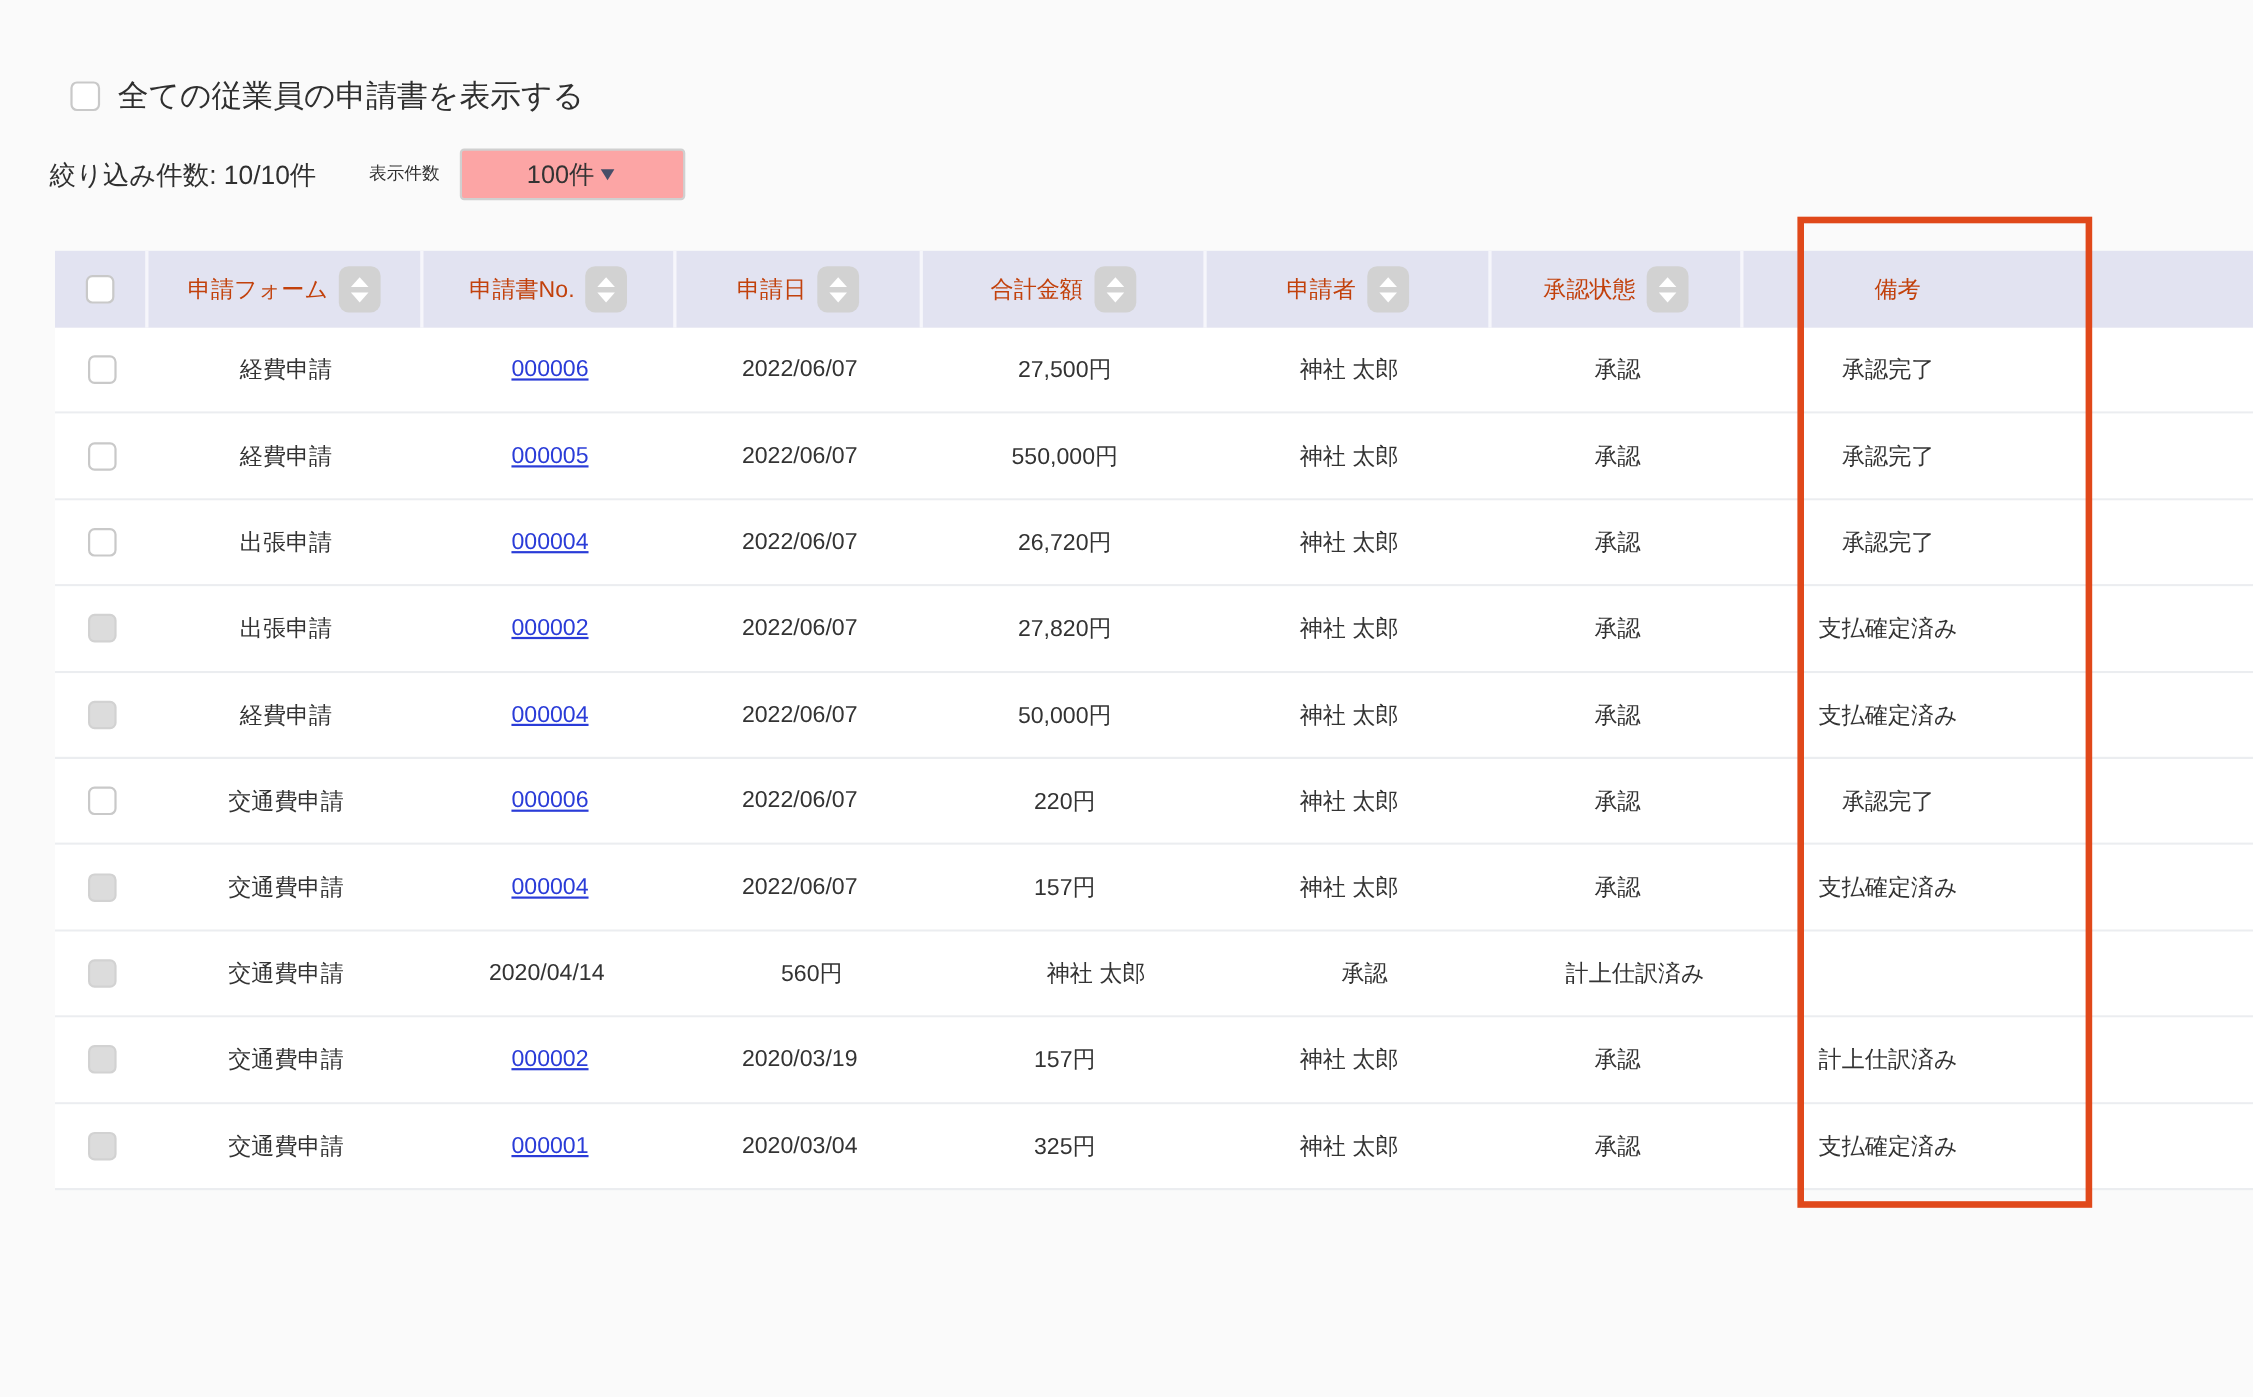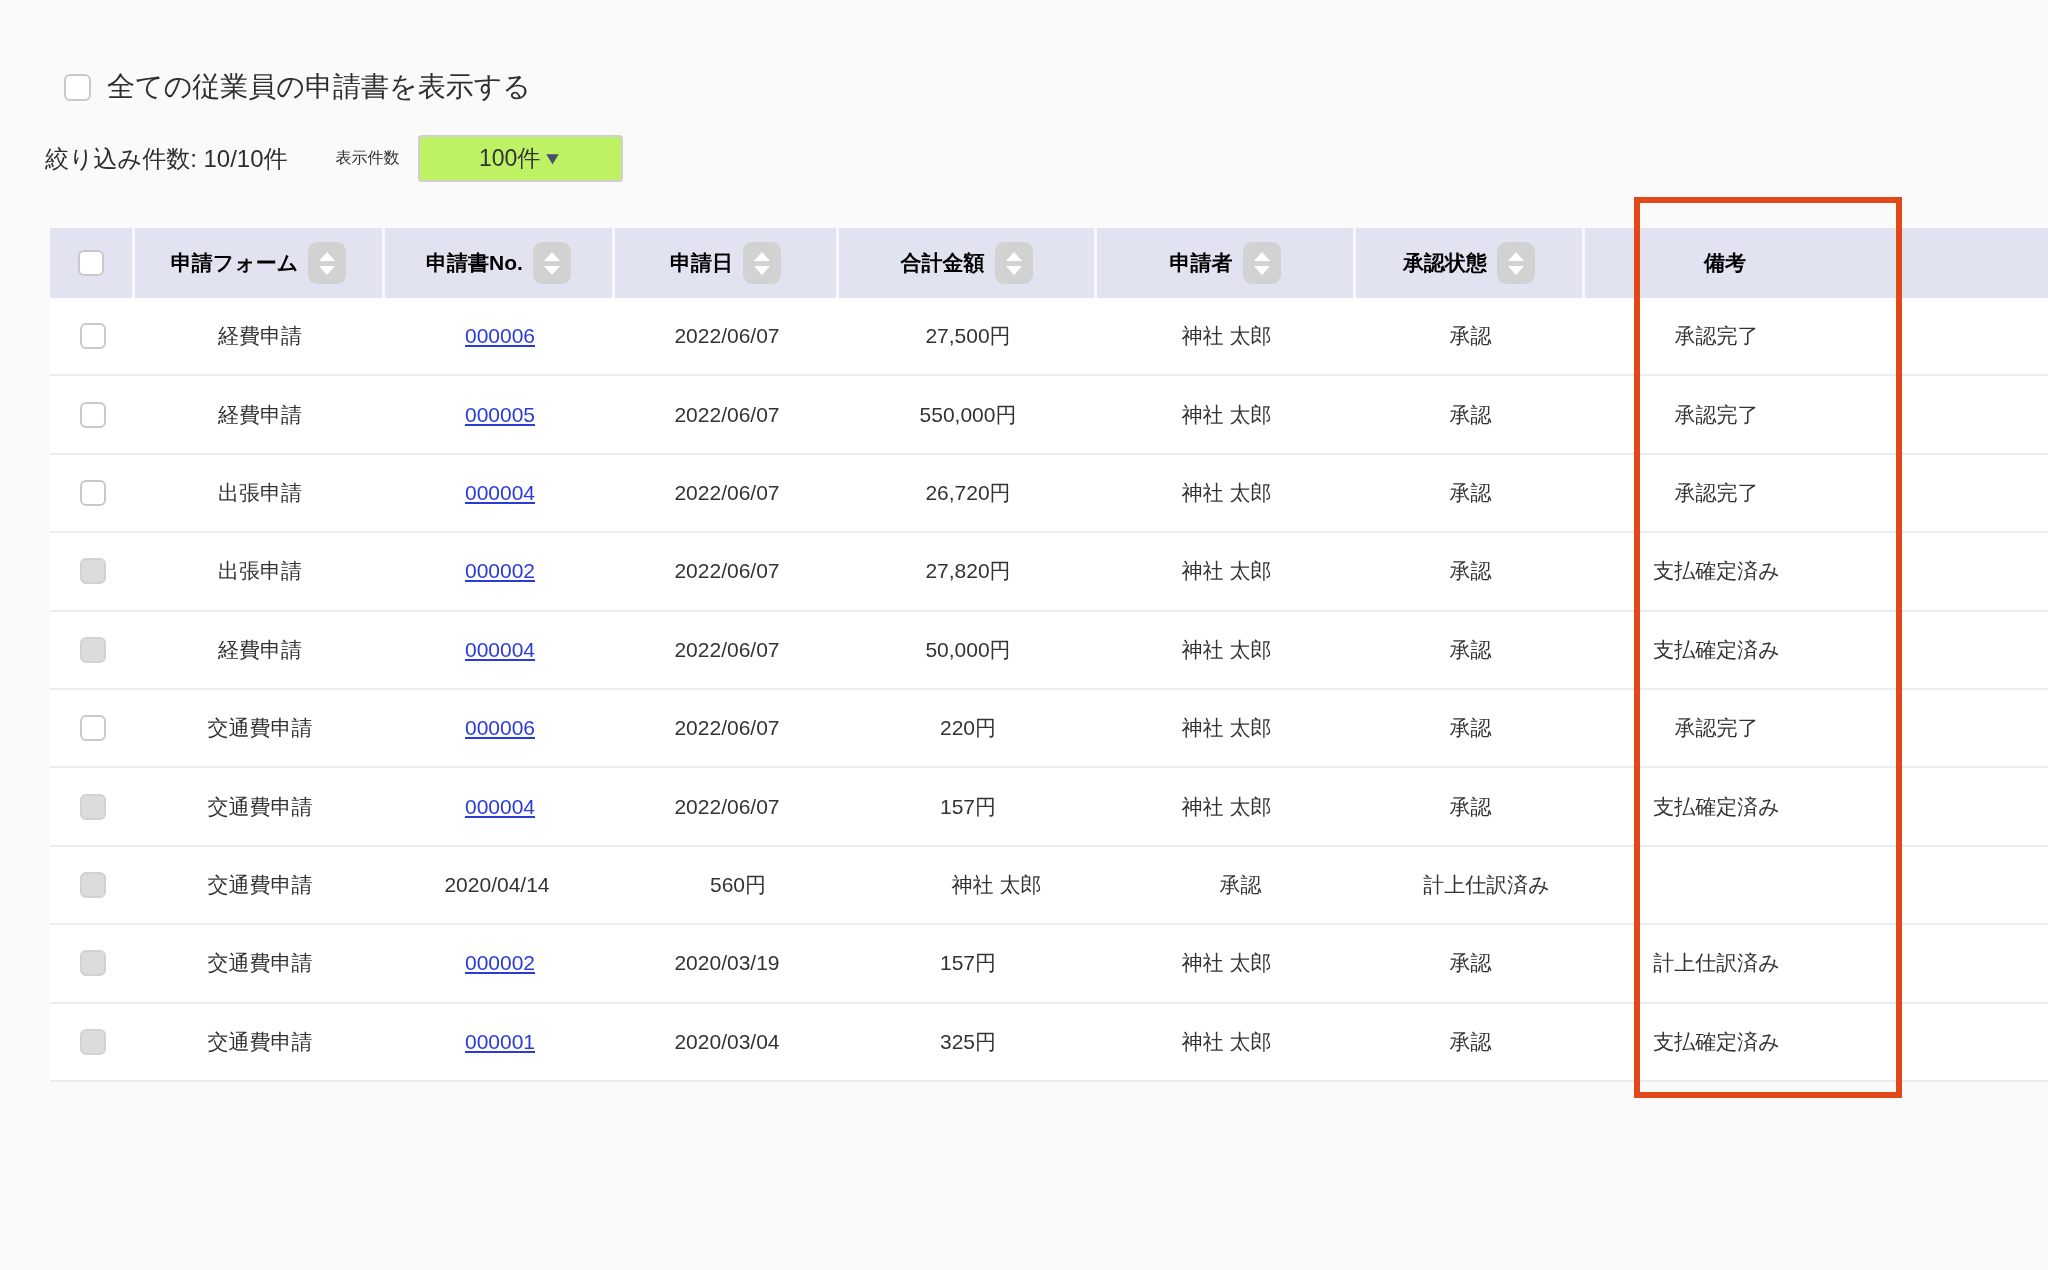--- a/index.html
+++ b/index.html
@@ -8,33 +8,33 @@
     background:#fafafa; color:#333; }
 
   
   .show-all-row { position:absolute; left:64px; top:68px; display:flex; align-items:center; gap:16px; }
   .checkbox { width:27px; height:27px; background:#fff; border:2px solid #c9c9c9; border-radius:6px; flex:0 0 auto; }
   .show-all-row label { font-size:28px; color:#2f2f2f; }
 
   .filter-row { position:absolute; left:45px; top:135px; height:47px; display:flex; align-items:center; }
   .filter-count { font-size:24px; color:#2f2f2f; }
   .display-count-label { font-size:16px; color:#2f2f2f; margin-left:48px; }
-  .page-size-select { margin-left:18px; width:205px; height:47px; background:#bef264;
+  .page-size-select { margin-left:18px; width:205px; height:47px; background:#fca5a5;
     border:2px solid #d0d0d0; border-radius:4px; display:flex; align-items:center;
     justify-content:center; gap:4px; cursor:pointer; }
   .page-size-select .val { font-size:23px; color:#333; }
   .page-size-select .caret { font-size:17px; color:#474e68; transform:scaleX(1.25); }
 
   
   .tbl { position:absolute; left:50px; top:228px; width:2130px; }
   .thead { display:flex; height:70px; background:#e2e3f1; align-items:stretch; }
   .thead .cell { border-right:3px solid #f6f6fb; }
   .thead .cell:last-child { border-right:none; }
   .hcell { display:flex; align-items:center; justify-content:center; gap:10px;
-    font-weight:bold; font-size:22px; color:#000000; }
+    font-weight:normal; font-size:22px; color:#c2410c; }
   .trow { display:flex; height:78.4px; background:#fff; border-bottom:2px solid #ebedf0; }
   .cell { display:flex; align-items:center; justify-content:center; font-size:21px; }
   .c0{width:85px}.c1{width:250px}.c2{width:230px}.c3{width:224px}.c4{width:258px}
   .c5{width:259px}.c6{width:229px}.c7{width:263px}.c8{width:280px}
 
   .cb { width:26px; height:26px; background:#fff; border:2px solid #c9c9c9; border-radius:6px; }
   .cb.disabled { background:#dcdcdc; border-color:#d2d2d2; }
 
   a.no-link { color:#2a3cd8; text-decoration:underline; }
 

